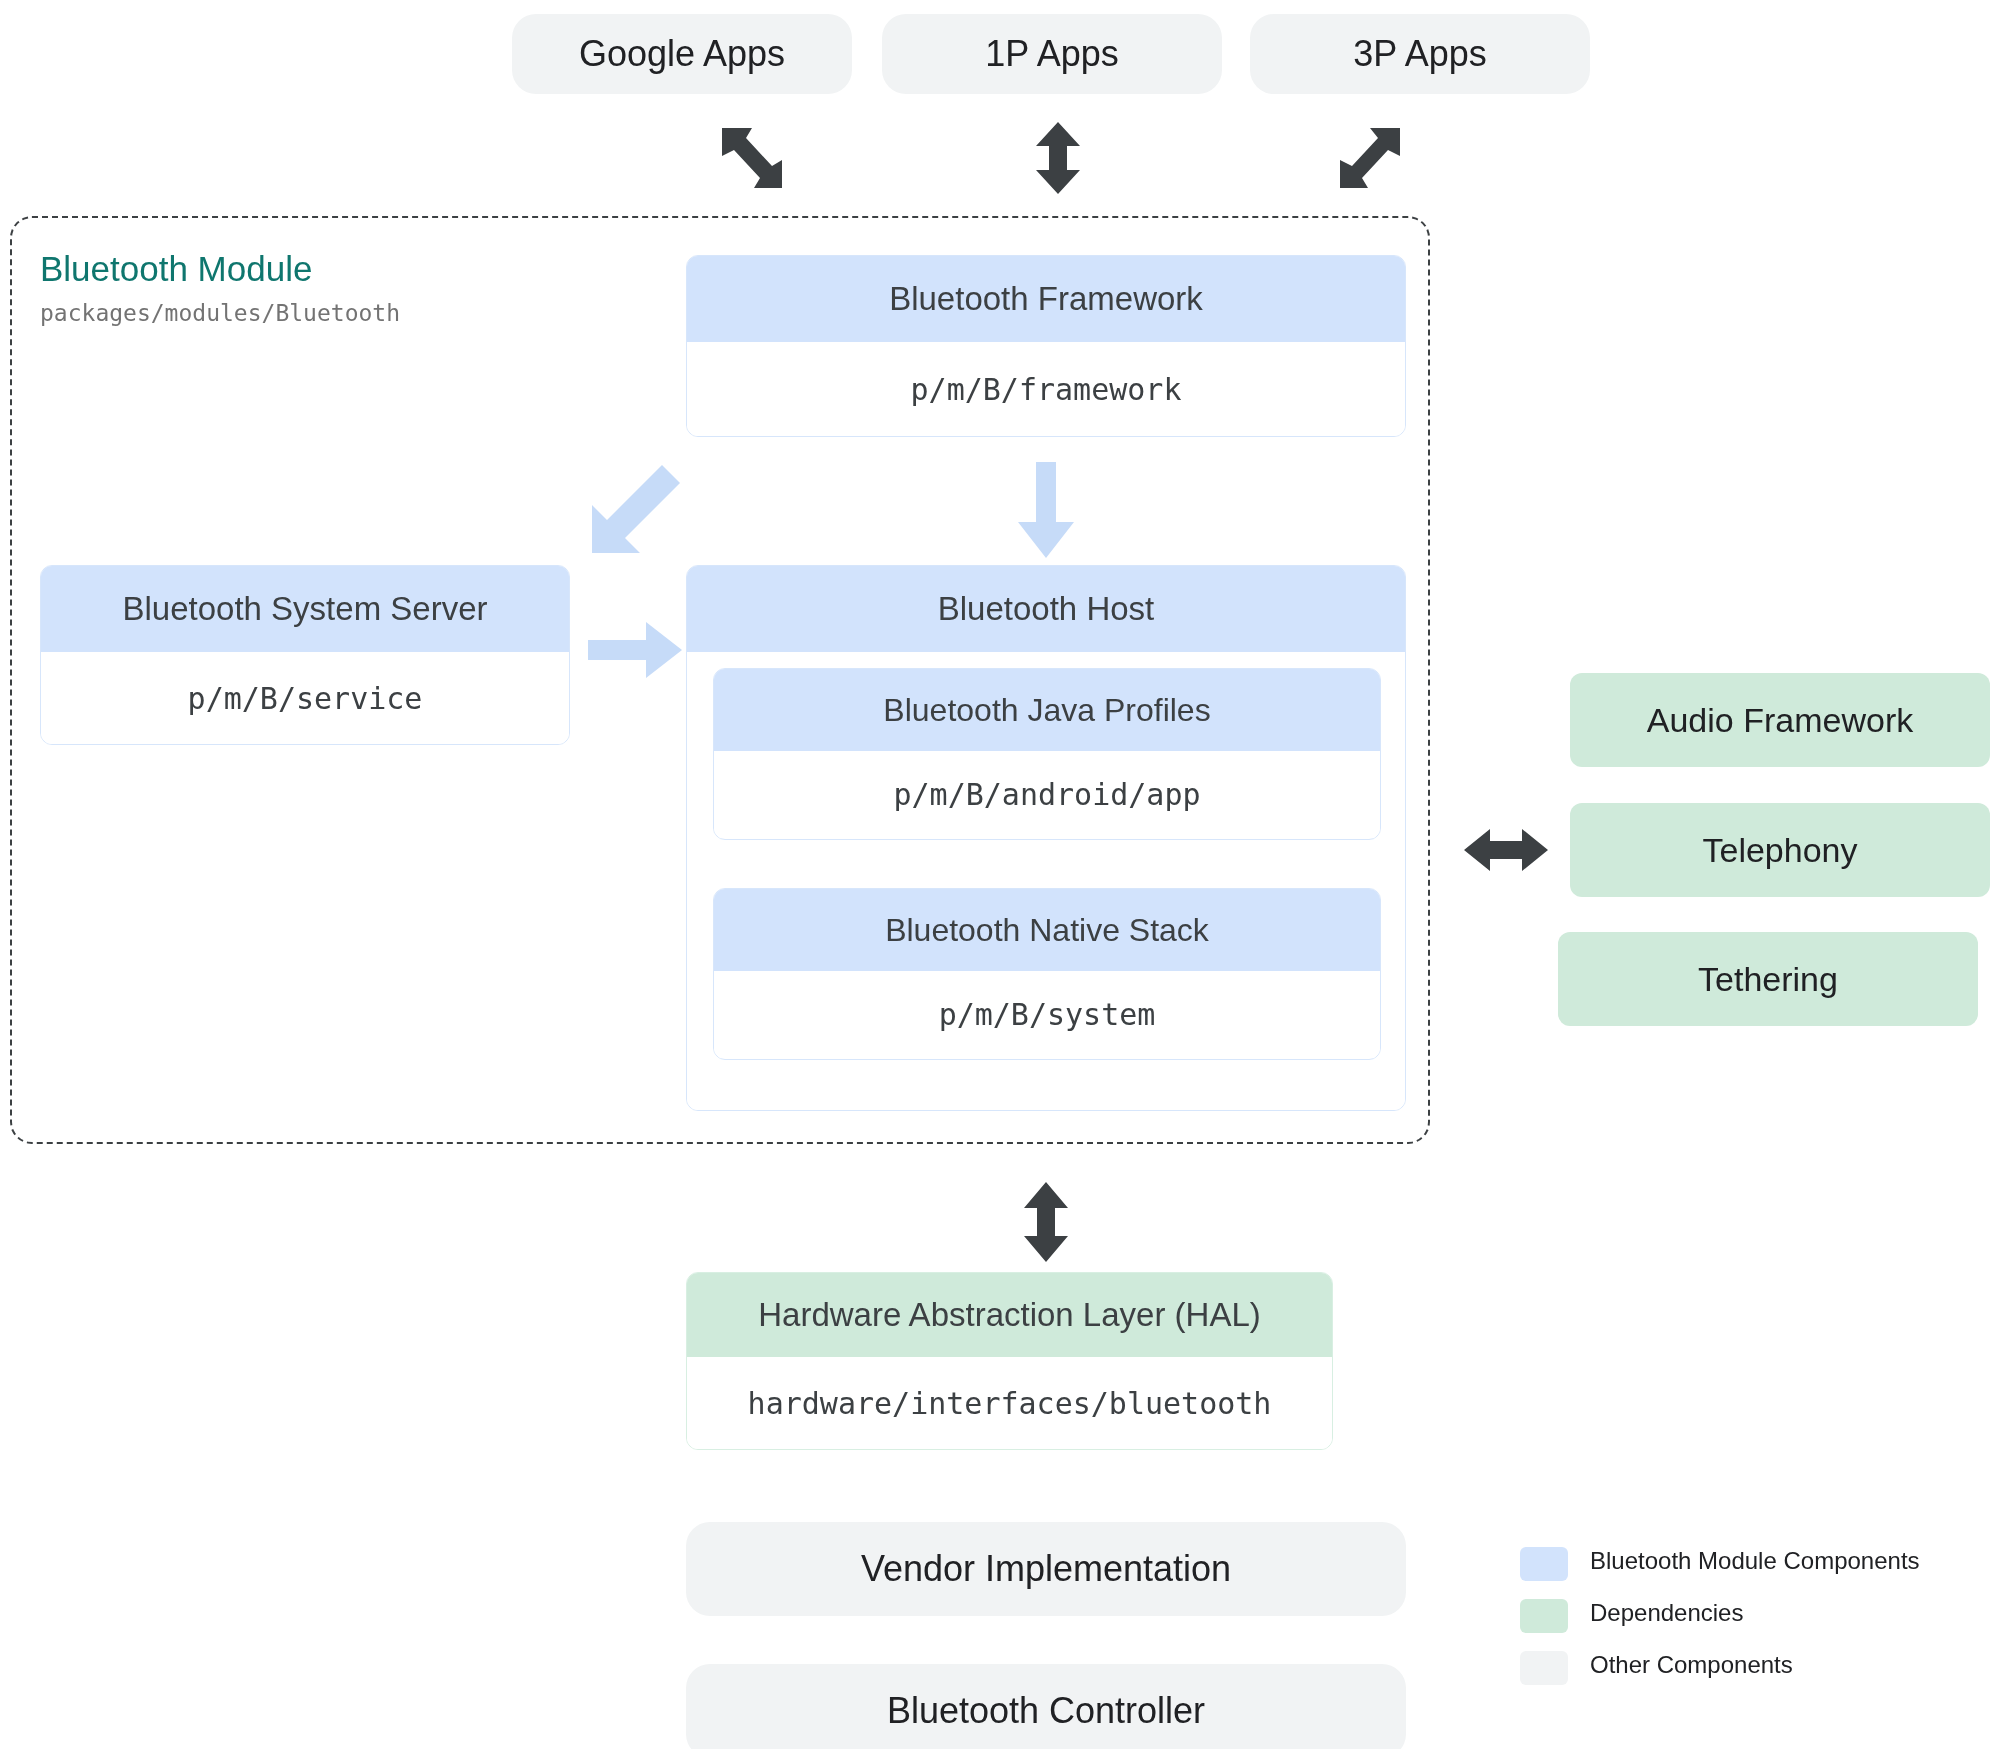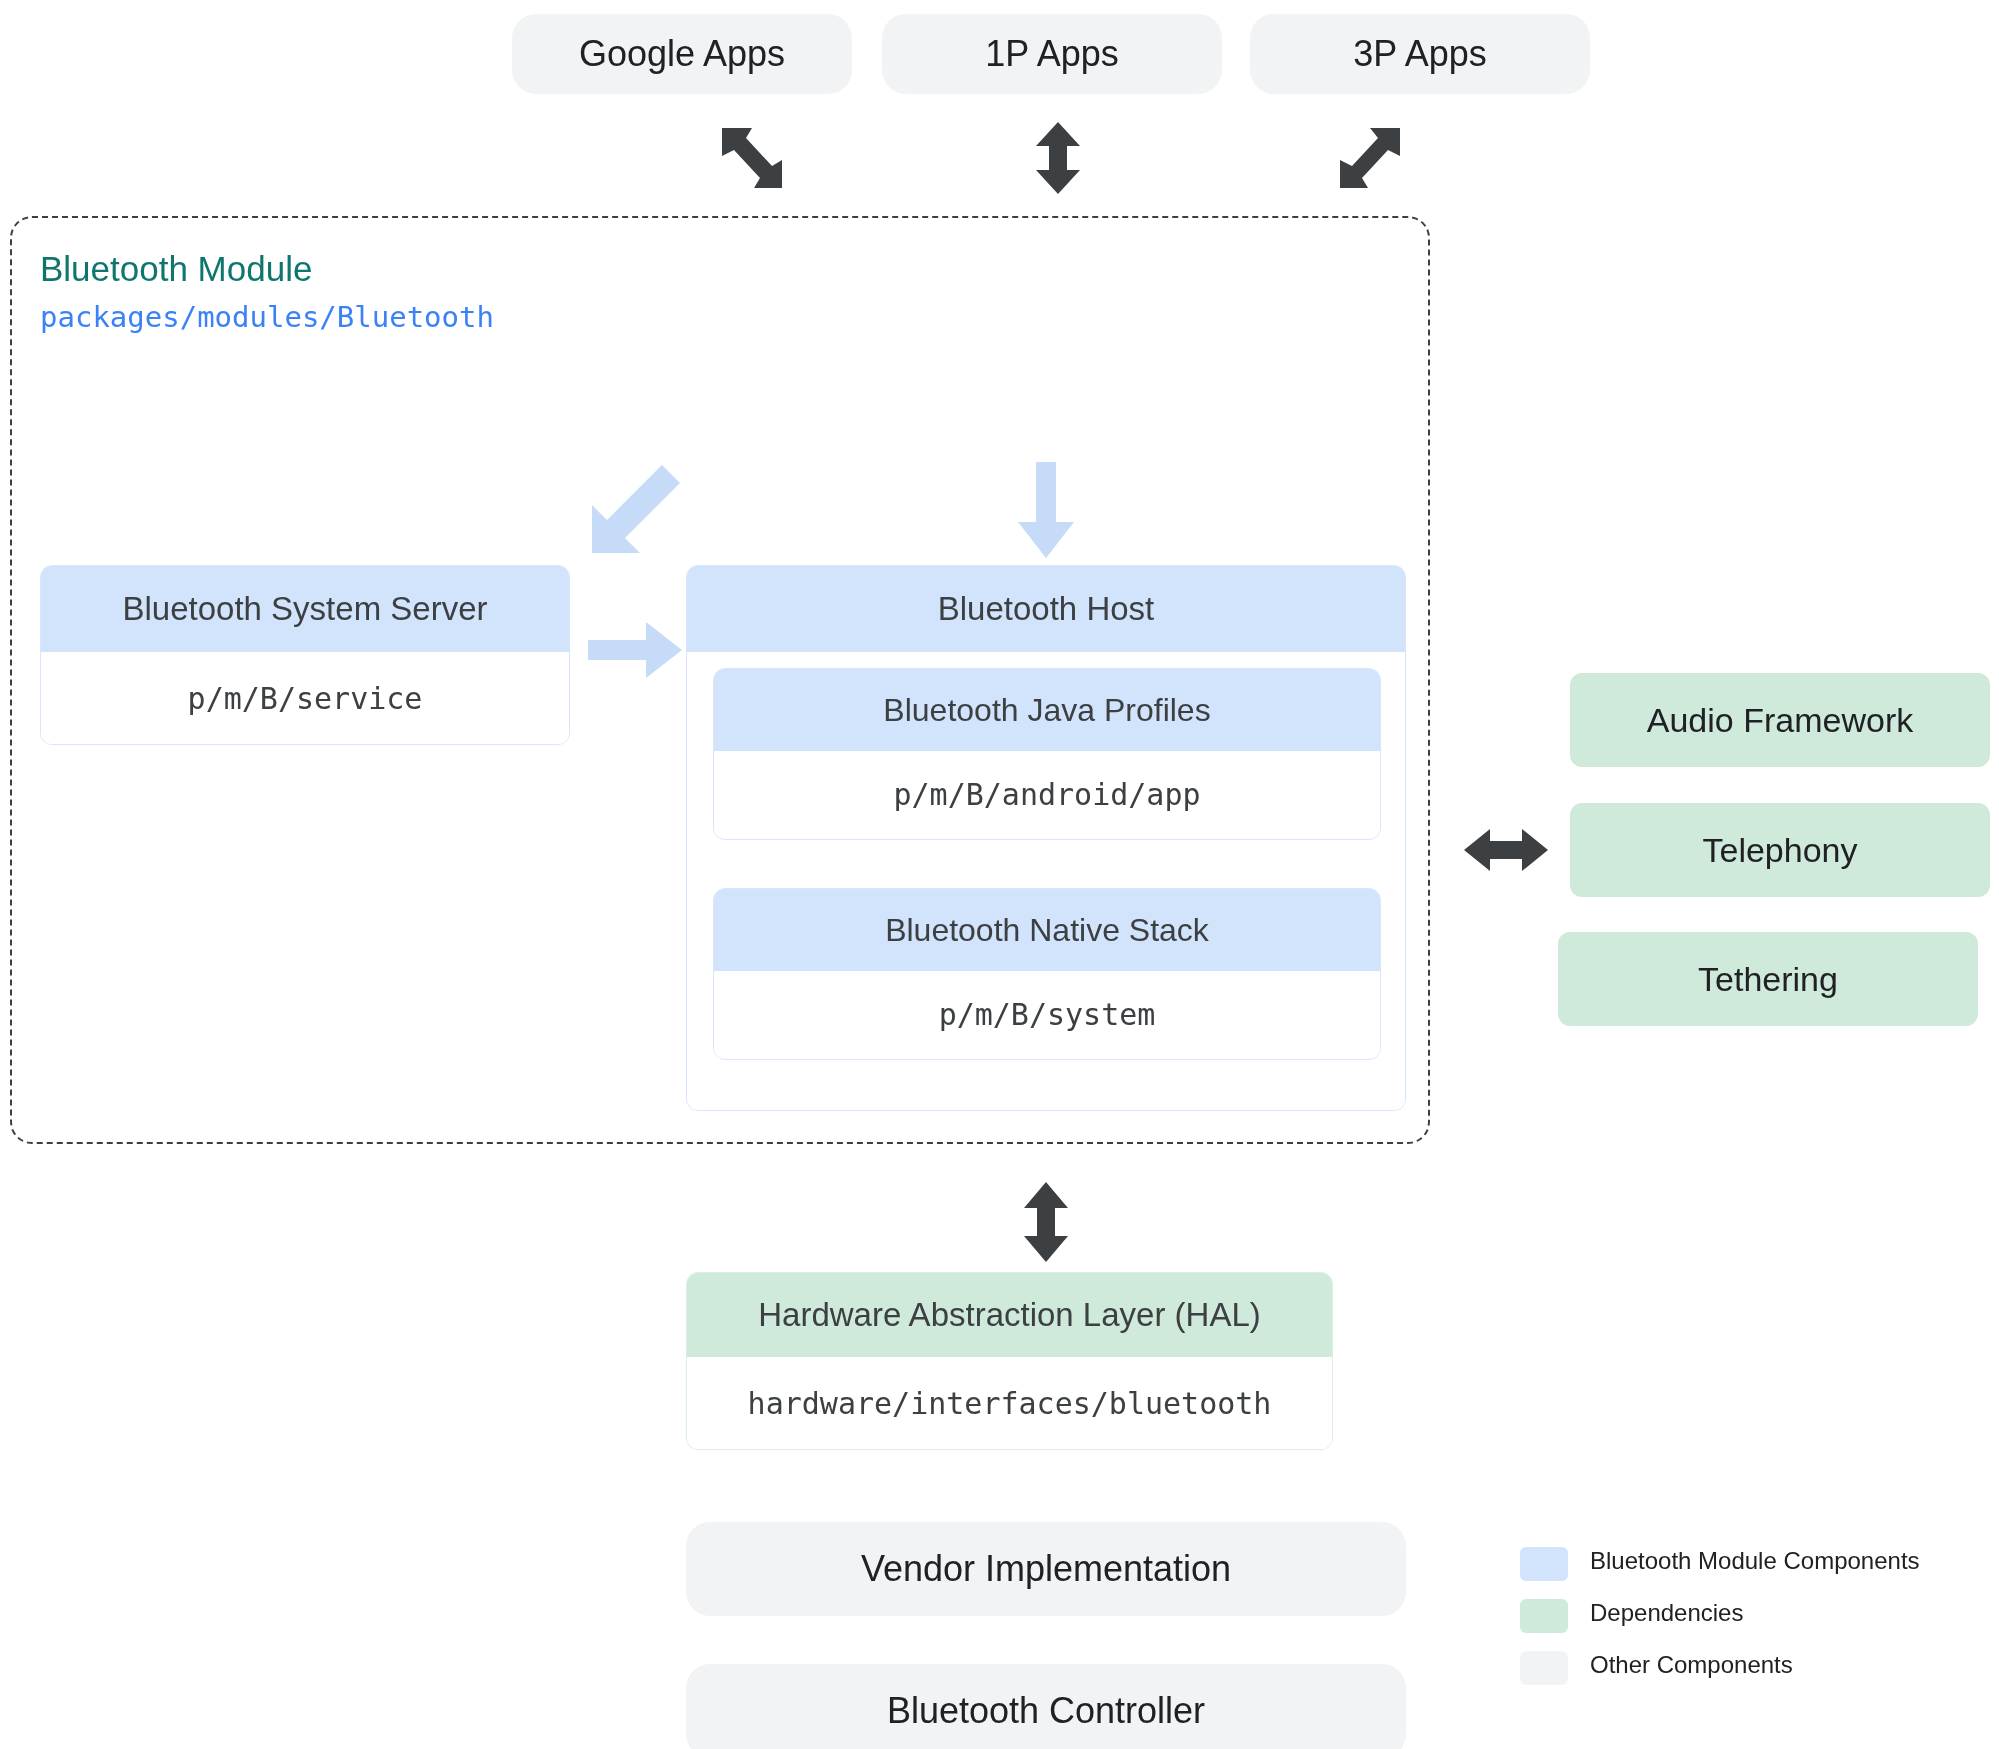--- a/index.html
+++ b/index.html
@@ -90,22 +90,22 @@
   }
   #module-title {
     position: absolute;
     font-size: 35px;
     color: #0f766e;
     white-space: nowrap;
   }
   #module-path {
     position: absolute;
     font-family: "DejaVu Sans Mono", monospace;
-    font-size: 29px;
-    color: #3b82f6;
+    font-size: 23px;
+    color: #737373;
     white-space: nowrap;
   }
 
   
   #legend { position: absolute; }
   .legend-row {
     display: flex;
     align-items: flex-start;
     height: 52px;
     padding-left: 20px;
@@ -159,20 +159,28 @@
     <g fill="#3c4043">
       <path d="M90 6 L90 34 L78 28 L52 56 L58 66 L30 66 L30 38 L42 44 L68 16 L60 6 Z"></path>
     </g>
   </svg>
 
   <div id="module-boundary" style="left:10px; top:216px; width:1420px; height:928px;"></div>
 
   <div id="module-title" style="left:40px; top:249px;">Bluetooth Module</div>
   <div id="module-path" style="left:40px; top:300px;">packages/modules/Bluetooth</div>
 
+  <div class="card blue" style="left:686px; top:255px; width:720px; height:182px;">
+    <div class="card-head" style="height:86px; font-size:33px;">
+      <span class="lbl">Bluetooth Framework</span>
+    </div>
+    <div class="card-path" style="height:94px; font-size:30px;">
+      <span class="lbl">p/m/B/framework</span>
+    </div>
+  </div>
 
   <svg class="arrow" style="left:590px; top:465px;" width="90" height="90" viewBox="0 0 90 90">
     <g fill="#c6dbf8">
       <path d="M72 0 L90 18 L35 73 L50 88 L2 88 L2 40 L17 55 Z"></path>
     </g>
   </svg>
 
   <svg class="arrow" style="left:1018px; top:462px;" width="56" height="96" viewBox="0 0 56 96">
     <g fill="#c6dbf8">
       <path d="M18 0 L38 0 L38 60 L56 60 L28 96 L0 60 L18 60 Z"></path>

